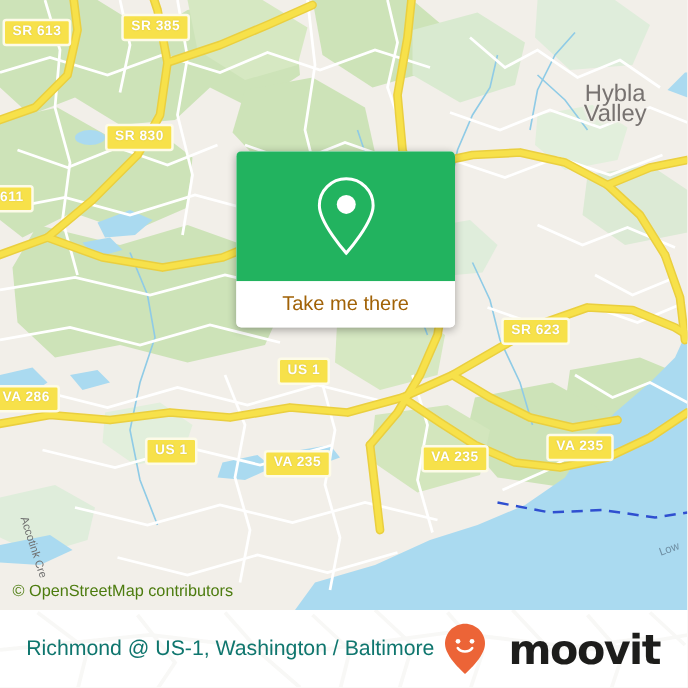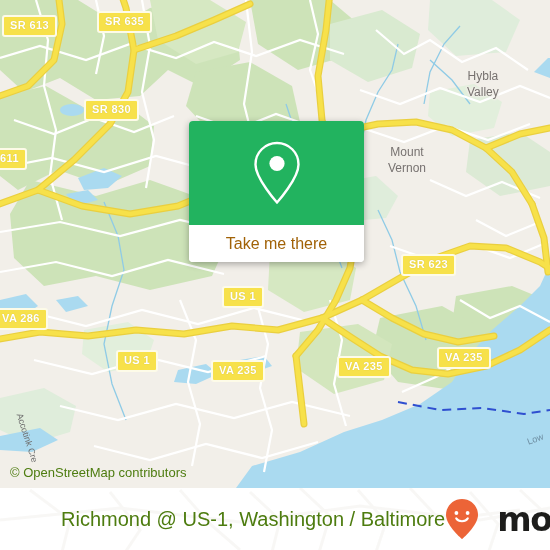--- a/index.html
+++ b/index.html
@@ -31,21 +31,21 @@
     padding:3px 6px 4px 6px;
     white-space:nowrap;
     text-shadow:0 0 1px rgba(120,105,0,.35);
     font-family:"Liberation Sans", sans-serif;
   }
 
   
   .place {
     position:absolute;
     color:#777270;
-    font-size:12px;
+    font-size:19px;
     line-height:16px;
     white-space:pre;
     text-align:center;
     text-shadow:
       1px 0 2px #f2efe9, -1px 0 2px #f2efe9,
       0 1px 2px #f2efe9, 0 -1px 2px #f2efe9,
       1px 1px 2px #f2efe9, -1px -1px 2px #f2efe9;
     font-family:"Liberation Sans", sans-serif;
   }
 
@@ -105,25 +105,24 @@
     background:#ffffff; overflow:hidden;
   }
   #footer-watermark { position:absolute; left:0; top:-488px; opacity:0.30; }
   #footer-inner {
     position:relative; z-index:2;
     width:100%; height:100%;
     display:flex; align-items:center; justify-content:space-between;
     padding:0 22px 0 21px;
   }
   #footer-title {
-    color:#4d7c0f;
-    font-size:20px;
-    font-family:"Liberation Sans", sans-serif;
-    white-space:nowrap;
-    margin-left:40px;
+    color:#0f766e;
+    font-size:17px;
+    font-family:"Liberation Sans", sans-serif;
+    white-space:nowrap;
   }
   #brand { display:flex; align-items:center; gap:18px; }
   #brand-word {
     color:#1d1d1b;
     font-size:33px;
     font-weight:bold;
     letter-spacing:-1.2px;
     font-family:"DejaVu Sans", sans-serif;
     line-height:33px;
   }
@@ -246,35 +245,33 @@
           <path d="M486,148 L520,134 L550,128"></path>
         </g>
 
         <g>
           <path d="M398,402 L440,410 L482,408 L524,414 L550,410" stroke="#2f4fd0" stroke-width="2" fill="none" stroke-dasharray="9 6"></path>
         </g>
       </g>
     </svg>
 
     <div class="shield" style="left:2px;  top:15px;">SR 613</div>
-    <div class="shield" style="left:97px; top:11px;">SR 635</div>
+    <div class="shield" style="left:97px; top:11px;">SR 385</div>
     <div class="shield" style="left:84px; top:99px;">SR 830</div>
     <div class="shield" style="left:-8px; top:148px;">611</div>
     <div class="shield" style="left:-6px; top:308px;">VA 286</div>
     <div class="shield" style="left:222px;top:286px;">US 1</div>
     <div class="shield" style="left:116px;top:350px;">US 1</div>
     <div class="shield" style="left:401px;top:254px;">SR 623</div>
     <div class="shield" style="left:211px;top:360px;">VA 235</div>
     <div class="shield" style="left:337px;top:356px;">VA 235</div>
     <div class="shield" style="left:437px;top:347px;">VA 235</div>
 
     <div class="place" style="left:467px;top:68px;">Hybla
 Valley</div>
-    <div class="place" style="left:388px;top:144px;">Mount
-Vernon</div>
 
     <div class="water-label" style="left:527px;top:434px;transform:rotate(-20deg);">Low</div>
     <div class="creek-label" style="left:24px;top:412px;transform:rotate(72deg);transform-origin:left top;">Accotink Cre</div>
 
     <div id="attribution">© OpenStreetMap contributors</div>
   </div>
 
   <div id="card">
     <div id="card-head">
       <svg width="54" height="66" viewBox="0 0 54 66">

